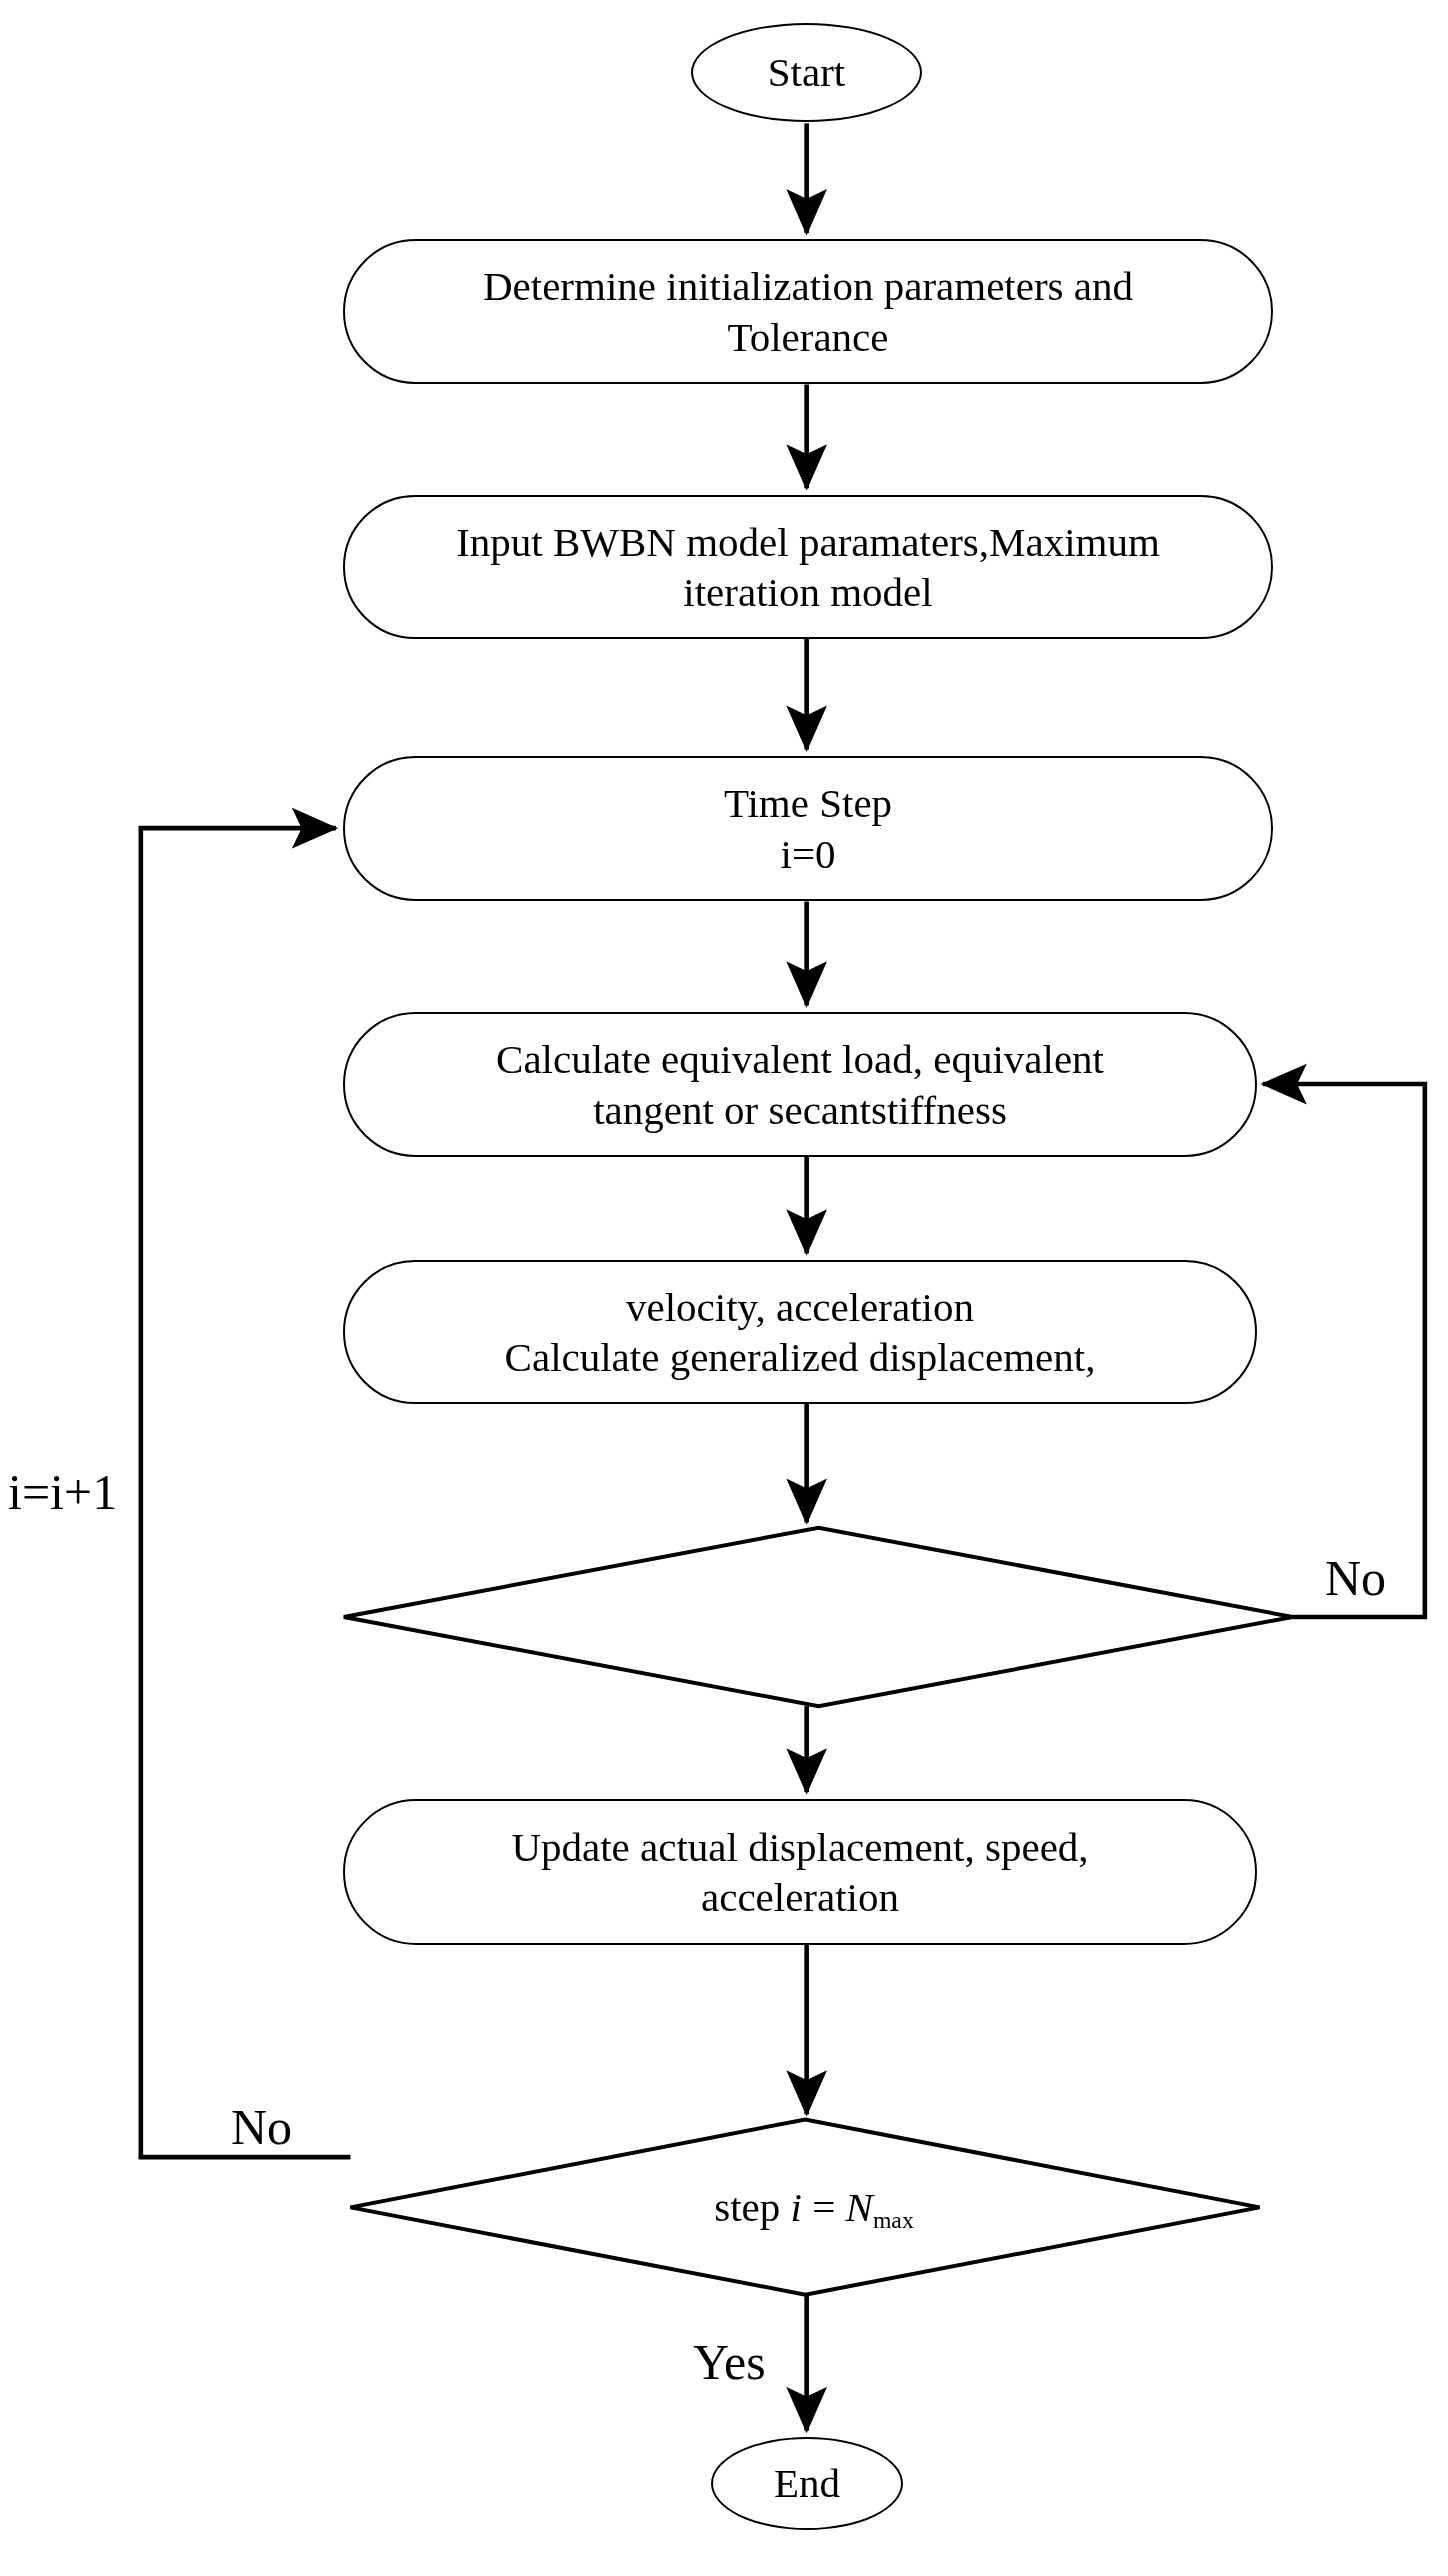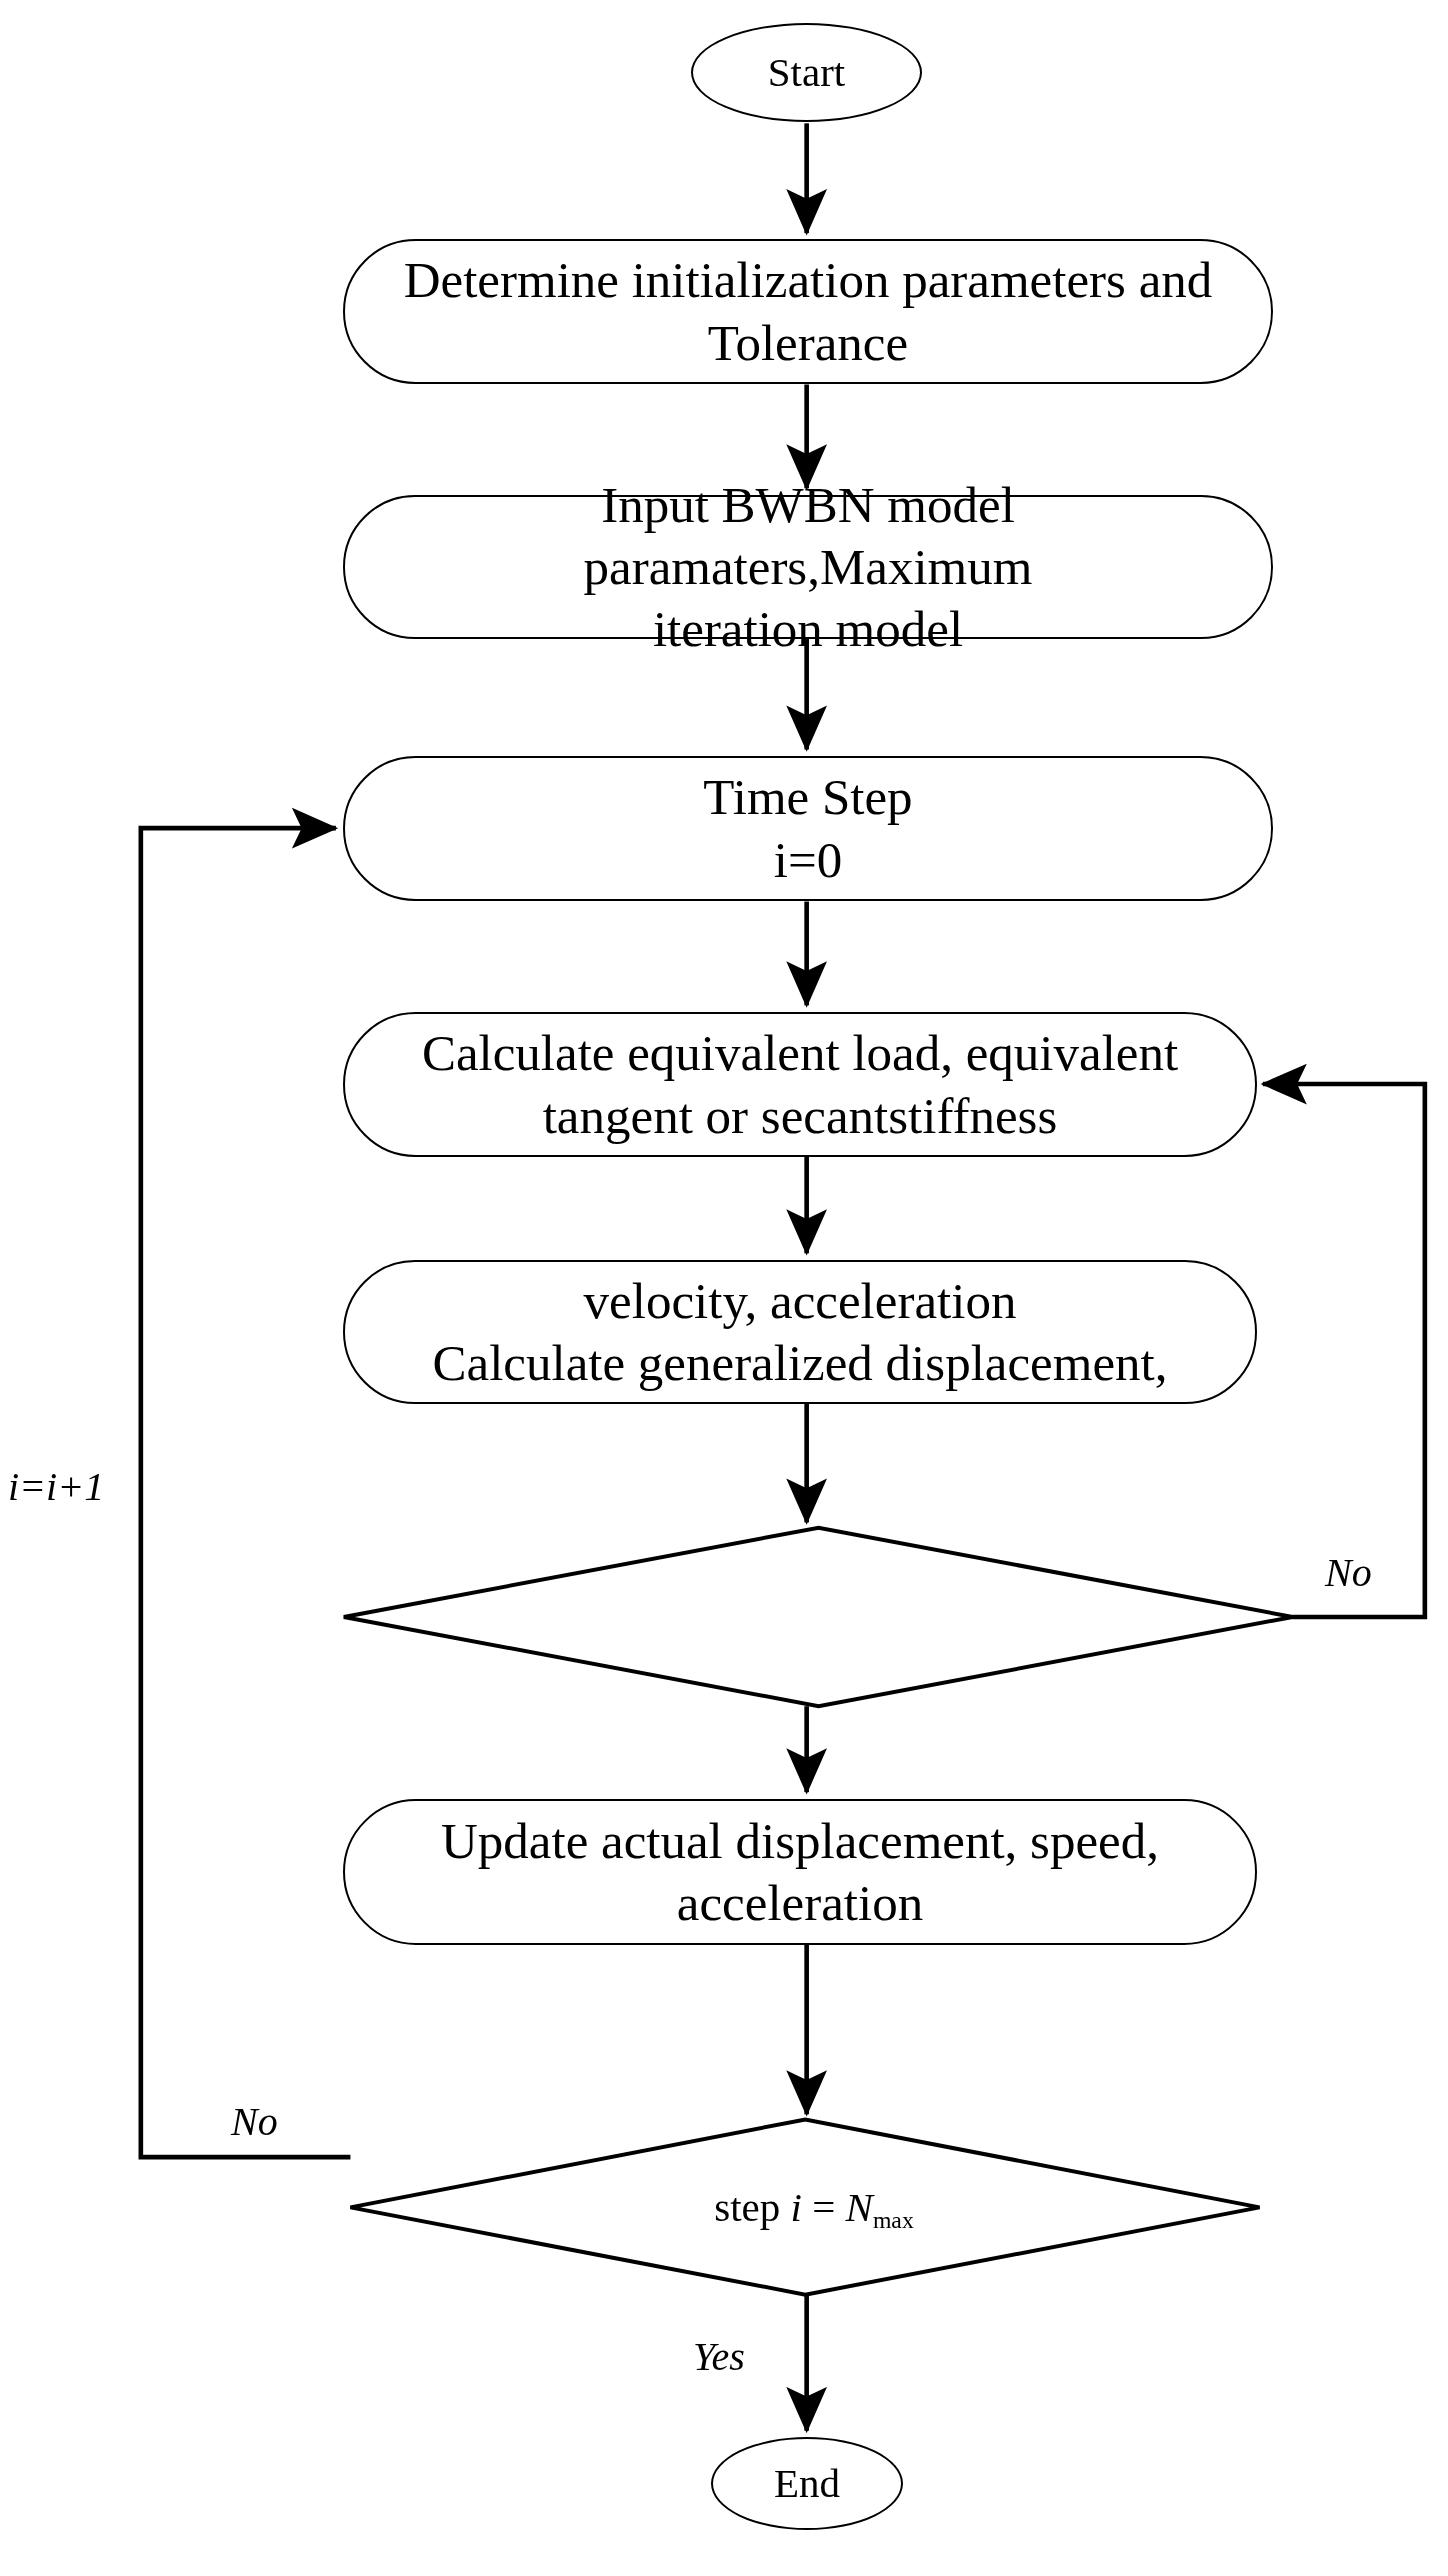--- a/index.html
+++ b/index.html
@@ -36,39 +36,38 @@
     border:2.6px solid #000;
     border-radius:50%;
     background:#fff;
     font-size:41px;
     align-items:center;
   }
   
   .process{
     border:2.6px solid #000;
     background:#fff;
-    font-size:51px;
+    font-size:41px;
     padding:0 40px;
   }
   .process .txt{display:block;width:100%;}
   
   .decision-label{
     position:absolute;
     display:flex;
     align-items:center;
     justify-content:center;
     text-align:center;
     font-size:41px;
   }
   .edge-label{
     position:absolute;
-    font-size:40px;
+    font-size:50px;
     white-space:nowrap;
     line-height:1;
-    font-style:italic;
   }
   
   .mathbold{
     font-weight:bold;
     font-style:italic;
     font-size:46px;
   }
   .mathrel{
     font-weight:bold;
     font-size:44px;

